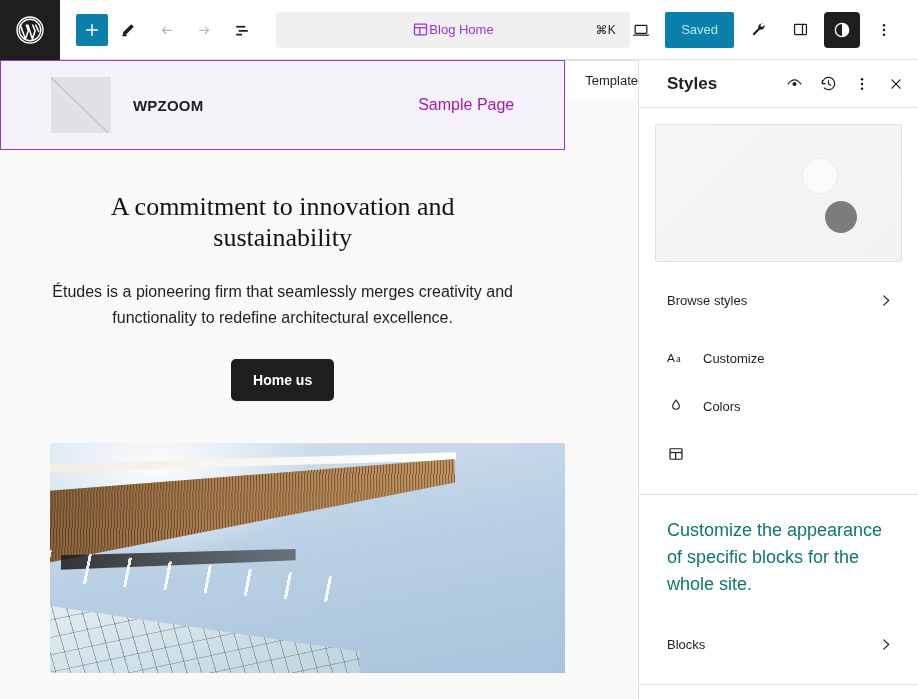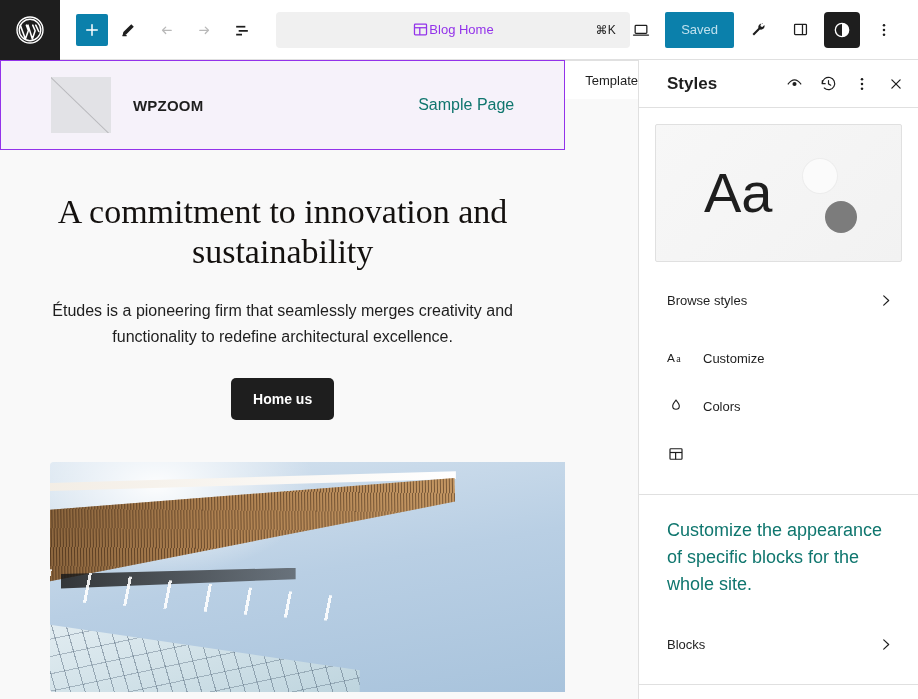--- a/index.html
+++ b/index.html
@@ -89,28 +89,28 @@
   .logo-ph::after {
     content: ""; position: absolute; left: -4px; top: -4px;
     width: 92px; height: 1px; background: #b9b9bd;
     transform: rotate(44deg); transform-origin: left top;
   }
   .site-title {
     margin-left: 22px; font-size: 15px; font-weight: bold;
     color: #1e1e1e; letter-spacing: .2px;
   }
   .nav-link {
-    margin-left: auto; font-size: 16px; color: #0f766e;
+    margin-left: auto; font-size: 16px; color: #a21caf;
     cursor: pointer;
   }
 
   .content { padding: 42px 50px 0; background: #f9f9f9; }
   .hero-title {
     font-family: "Liberation Serif", serif;
-    font-size: 34px; line-height: 1.18; font-weight: 400;
+    font-size: 26px; line-height: 1.18; font-weight: 400;
     text-align: center; color: #14110f;
     max-width: 520px; margin: 0 auto;
   }
   .hero-sub {
     margin: 26px auto 0; max-width: 535px;
     text-align: center; font-size: 16px; line-height: 1.62;
     color: #1e1e1e;
   }
   .btn-row { text-align: center; margin-top: 28px; }
   .about-btn {
@@ -425,21 +425,20 @@
                   <line x1="17.5" y1="6.5" x2="6.5" y2="17.5"></line>
               </svg>
             </span>
           </button>
         </div>
       </div>
 
       <div class="sb-body">
 
         <div class="preview-card">
-          <span class="preview-aa">Aa</span>
           <span class="dot-light"></span>
           <span class="dot-gray"></span>
         </div>
 
         <div class="row row-browse">
           <span class="label">Browse styles</span>
           <span class="chev">
             <svg width="17" height="17" viewBox="0 0 24 24" fill="none" stroke="#1e1e1e" stroke-width="1.7" stroke-linecap="round" stroke-linejoin="round">
               <path d="M9.5 5.5l7 6.5-7 6.5"></path>
             </svg>

